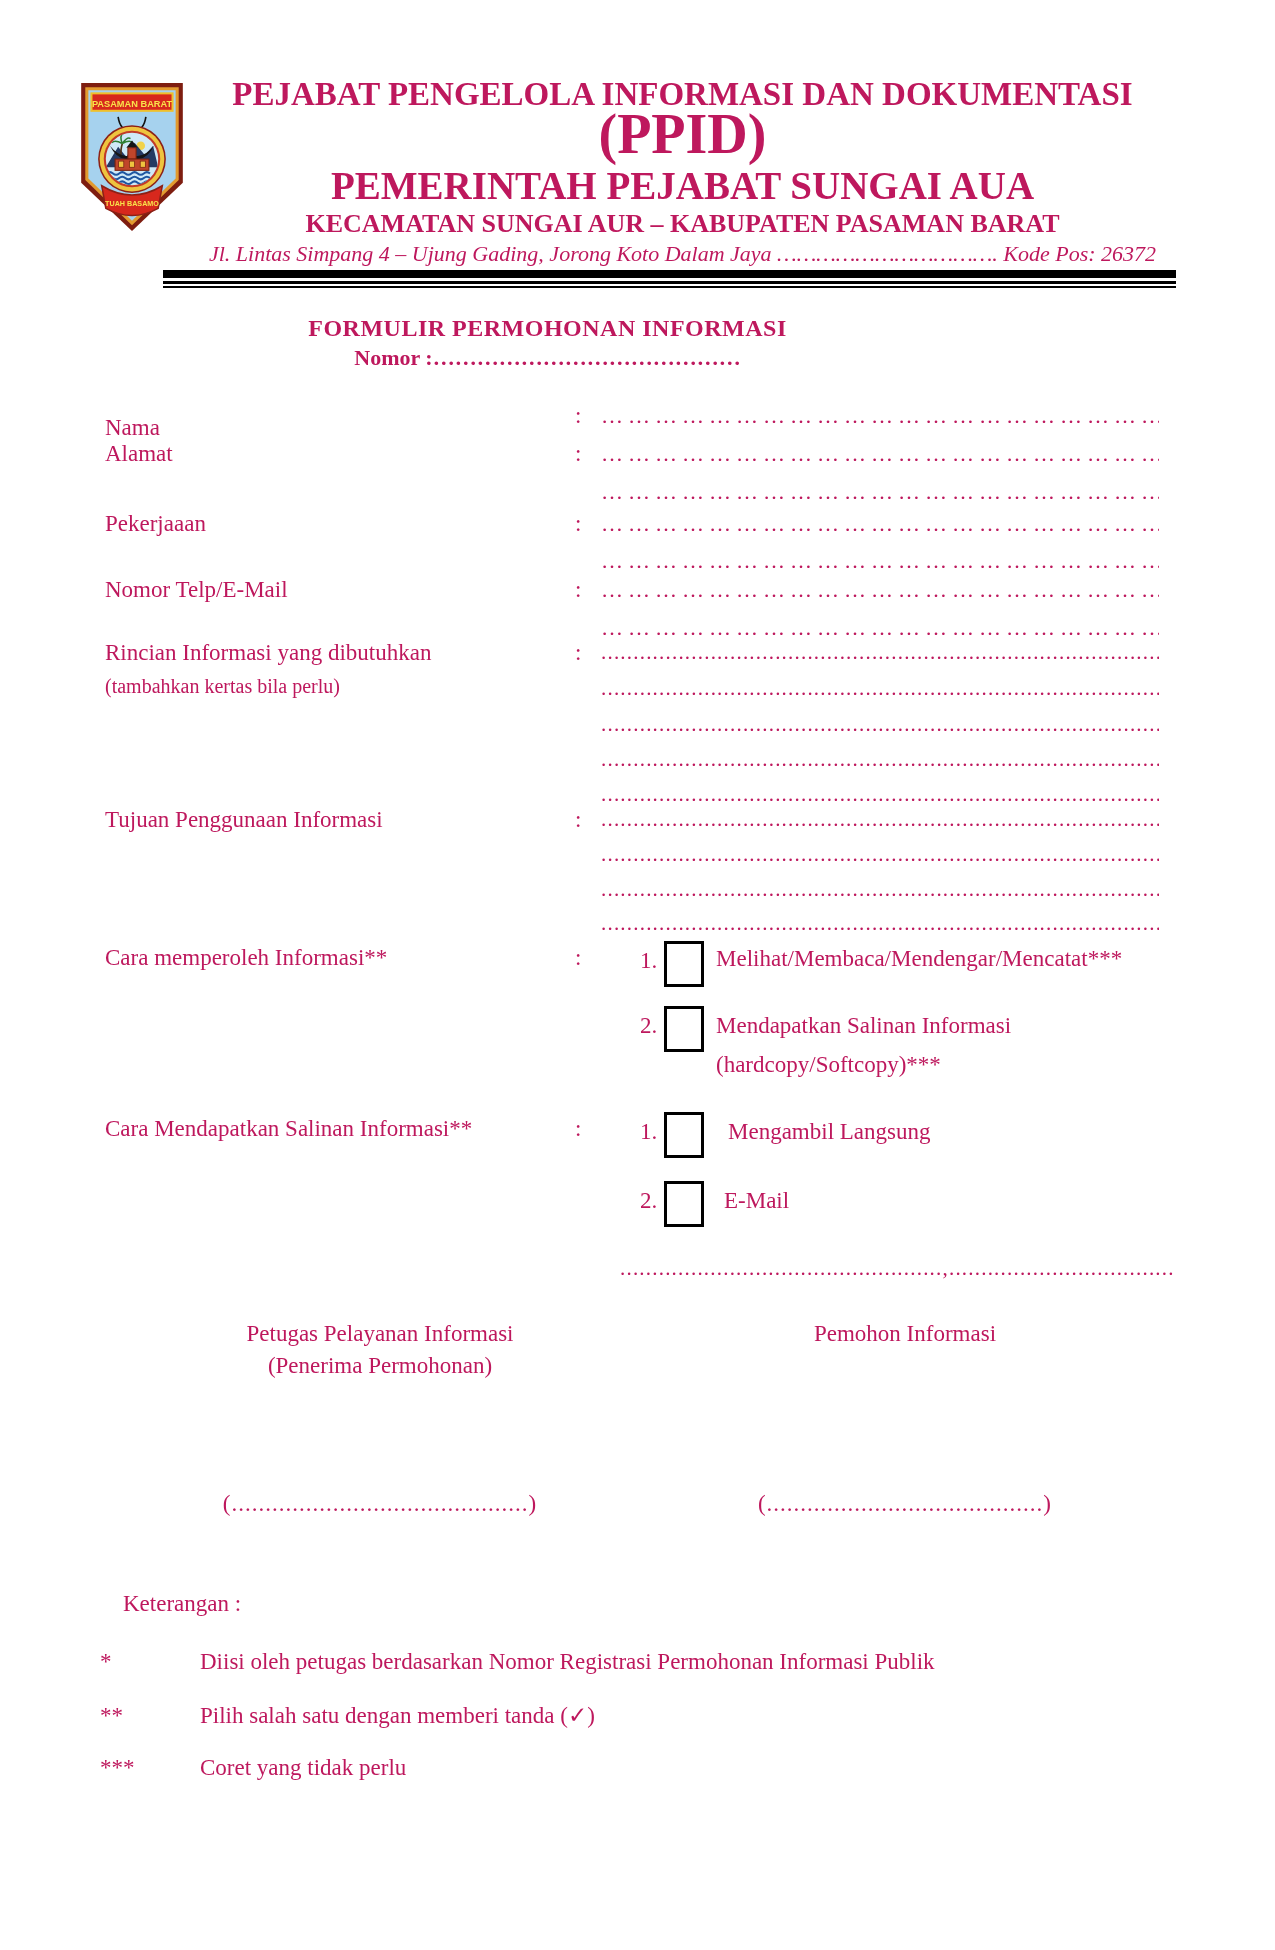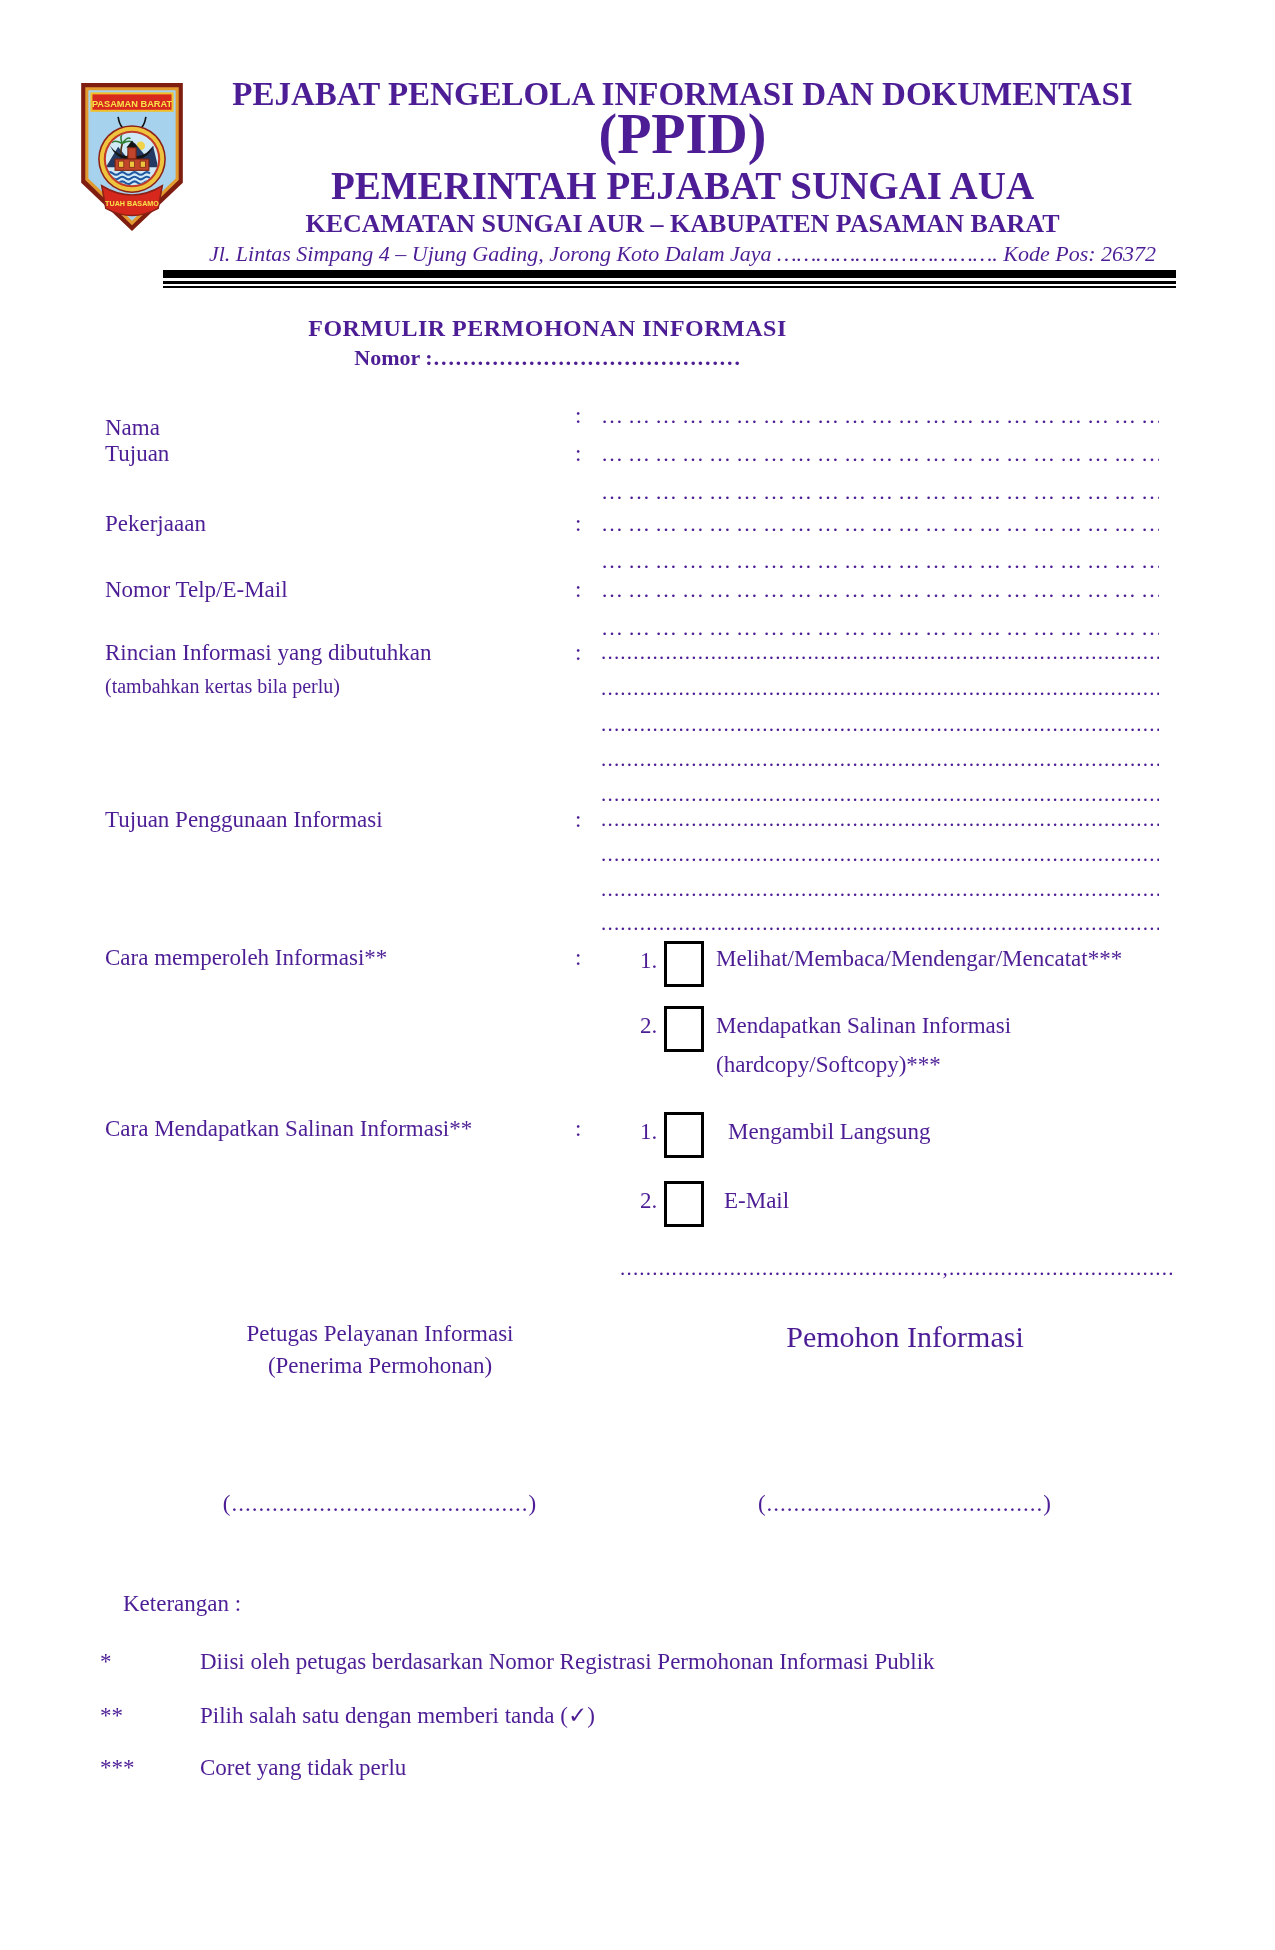--- a/index.html
+++ b/index.html
@@ -1,17 +1,17 @@
 <!DOCTYPE html>
 <html><head>
 <meta charset="utf-8">
 <style>
   html,body{margin:0;padding:0;background:#fff;}
   .page{
-    position:relative;width:1275px;height:1950px;background:#fff;color:#4c1d95;
+    position:relative;width:1275px;height:1950px;background:#fff;color:#be185d;
     font-family:"Liberation Serif","DejaVu Serif",serif;overflow:hidden;
   }
   
   .logo{position:absolute;left:78px;top:80px;}
   .hl{position:absolute;left:190px;width:985px;text-align:center;font-weight:bold;white-space:nowrap;line-height:1;}
   .hl1{top:78px;font-size:33px;}
   .hl2{top:106px;font-size:56px;}
   .hl3{top:166px;font-size:39px;}
   .hl4{top:211px;font-size:26px;}
   .haddr{top:243px;font-size:22px;font-weight:normal;font-style:italic;}
@@ -30,21 +30,21 @@
   .ldr{position:absolute;left:601px;width:558px;height:26px;overflow:hidden;white-space:nowrap;font-size:22px;line-height:1.1;}
   .wide{letter-spacing:5px;}
   .fine{letter-spacing:1.2px;font-size:21px;}
   
   .num{position:absolute;left:640px;font-size:23px;line-height:1;}
   .cbx{position:absolute;left:664px;width:34px;height:40px;border:3px solid #000;background:#fff;}
   .opt{position:absolute;left:716px;font-size:23px;white-space:nowrap;line-height:1;}
   
   .dateline{position:absolute;left:620px;top:1257px;width:556px;height:26px;overflow:hidden;white-space:nowrap;font-size:21px;letter-spacing:1.2px;line-height:1.1;}
   .sigL{position:absolute;left:170px;width:420px;text-align:center;font-size:23px;line-height:1;}
-  .sigR{position:absolute;left:695px;width:420px;text-align:center;font-size:30px;line-height:1;}
+  .sigR{position:absolute;left:695px;width:420px;text-align:center;font-size:23px;line-height:1;}
   .parenline{letter-spacing:1px;font-size:23px;}
   
   .ketH{position:absolute;left:98px;font-size:23px;line-height:1;margin-left:25px;}
   .mark{position:absolute;left:100px;font-size:23px;line-height:1;}
   .note{position:absolute;left:200px;font-size:23px;white-space:nowrap;line-height:1;}
   
   .lgT{font-family:"Liberation Sans","DejaVu Sans",sans-serif;font-size:9px;font-weight:bold;fill:#f8e24a;text-anchor:middle;}
   .lgM{font-family:"Liberation Sans","DejaVu Sans",sans-serif;font-size:7px;font-weight:bold;fill:#f8e24a;text-anchor:middle;}
 </style>
 </head>
@@ -108,21 +108,21 @@
       <div class="b3"></div>
   </div>
 
   <div class="tblock ftitle" style="position:absolute;top:316px;">FORMULIR PERMOHONAN INFORMASI</div>
   <div class="tblock fnomor" style="position:absolute;top:347px;font-weight:bold;">Nomor :……………………………………</div>
 
   <span class="lbl" style="top:416px">Nama</span>
   <span class="colon" style="top:404px">:</span>
   <span class="ldr wide" style="top:404px">……………………………………………………………………………………………………</span>
 
-  <span class="lbl" style="top:442px">Tujuan</span>
+  <span class="lbl" style="top:442px">Alamat</span>
   <span class="colon" style="top:442px">:</span>
   <span class="ldr wide" style="top:442px">……………………………………………………………………………………………………</span>
   <span class="ldr wide" style="top:480px">……………………………………………………………………………………………………</span>
 
   <span class="lbl" style="top:512px">Pekerjaaan</span>
   <span class="colon" style="top:512px">:</span>
   <span class="ldr wide" style="top:512px">……………………………………………………………………………………………………</span>
   <span class="ldr wide" style="top:549px">……………………………………………………………………………………………………</span>
 
   <span class="lbl" style="top:578px">Nomor Telp/E-Mail</span>

